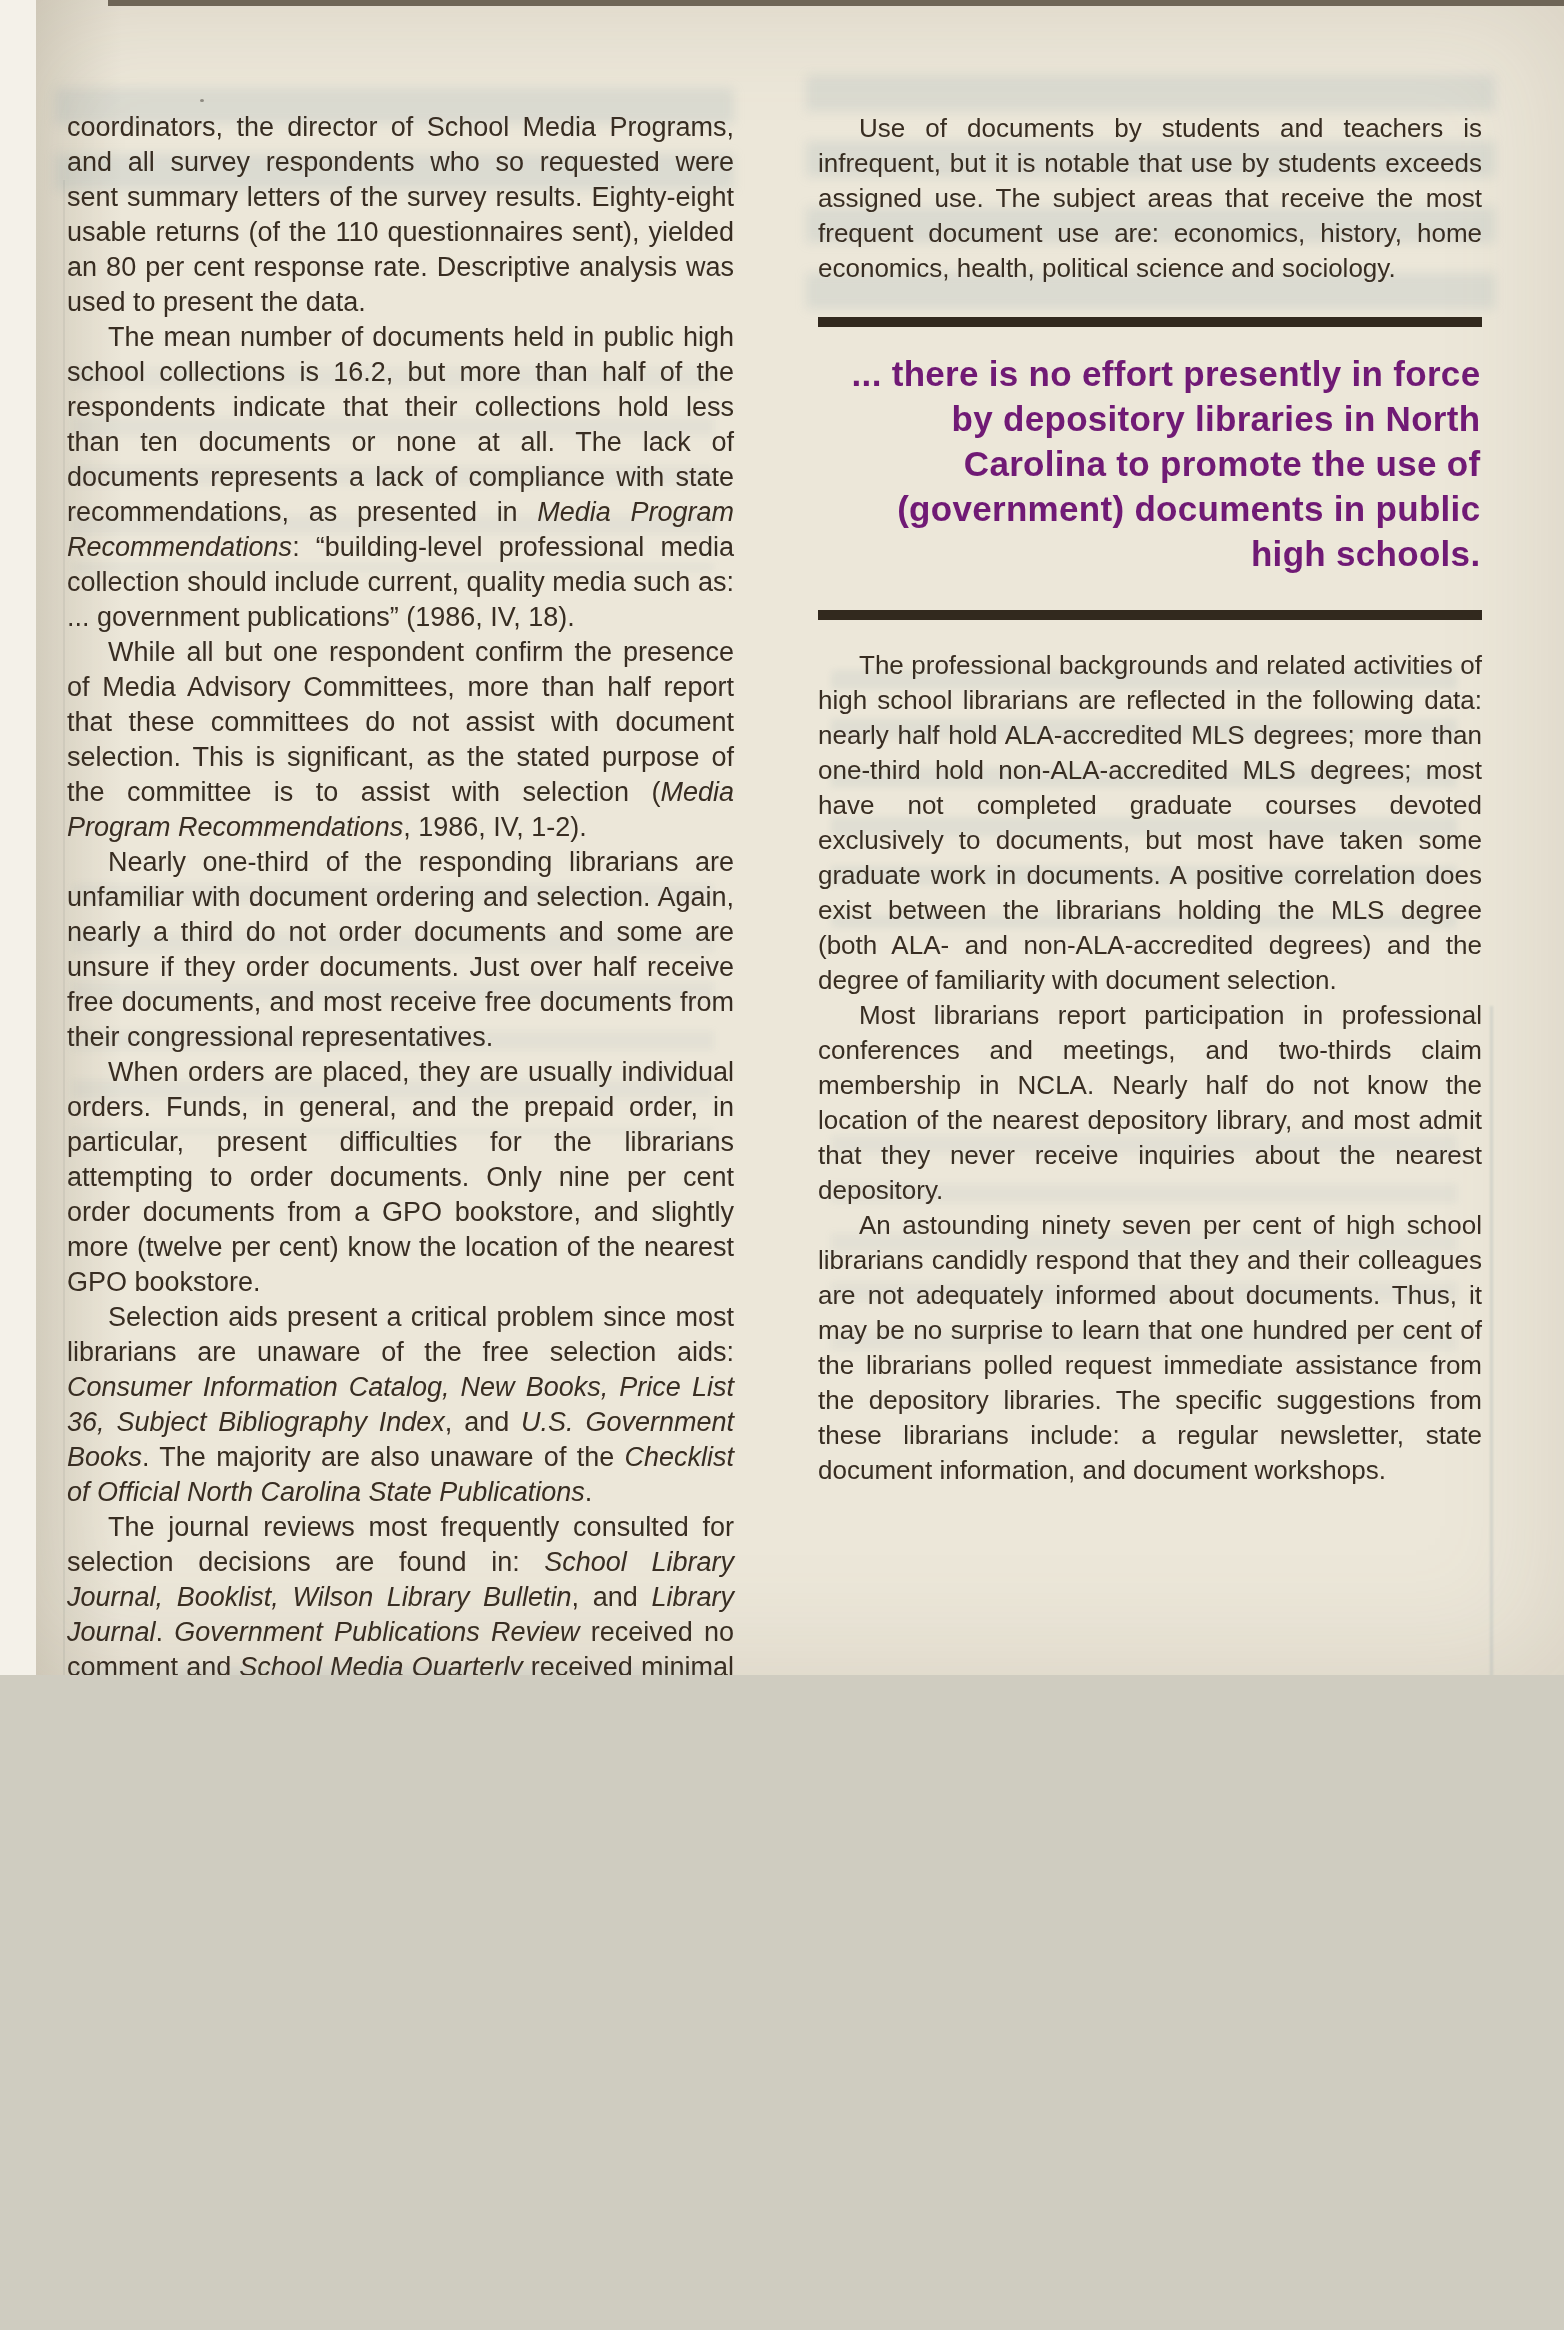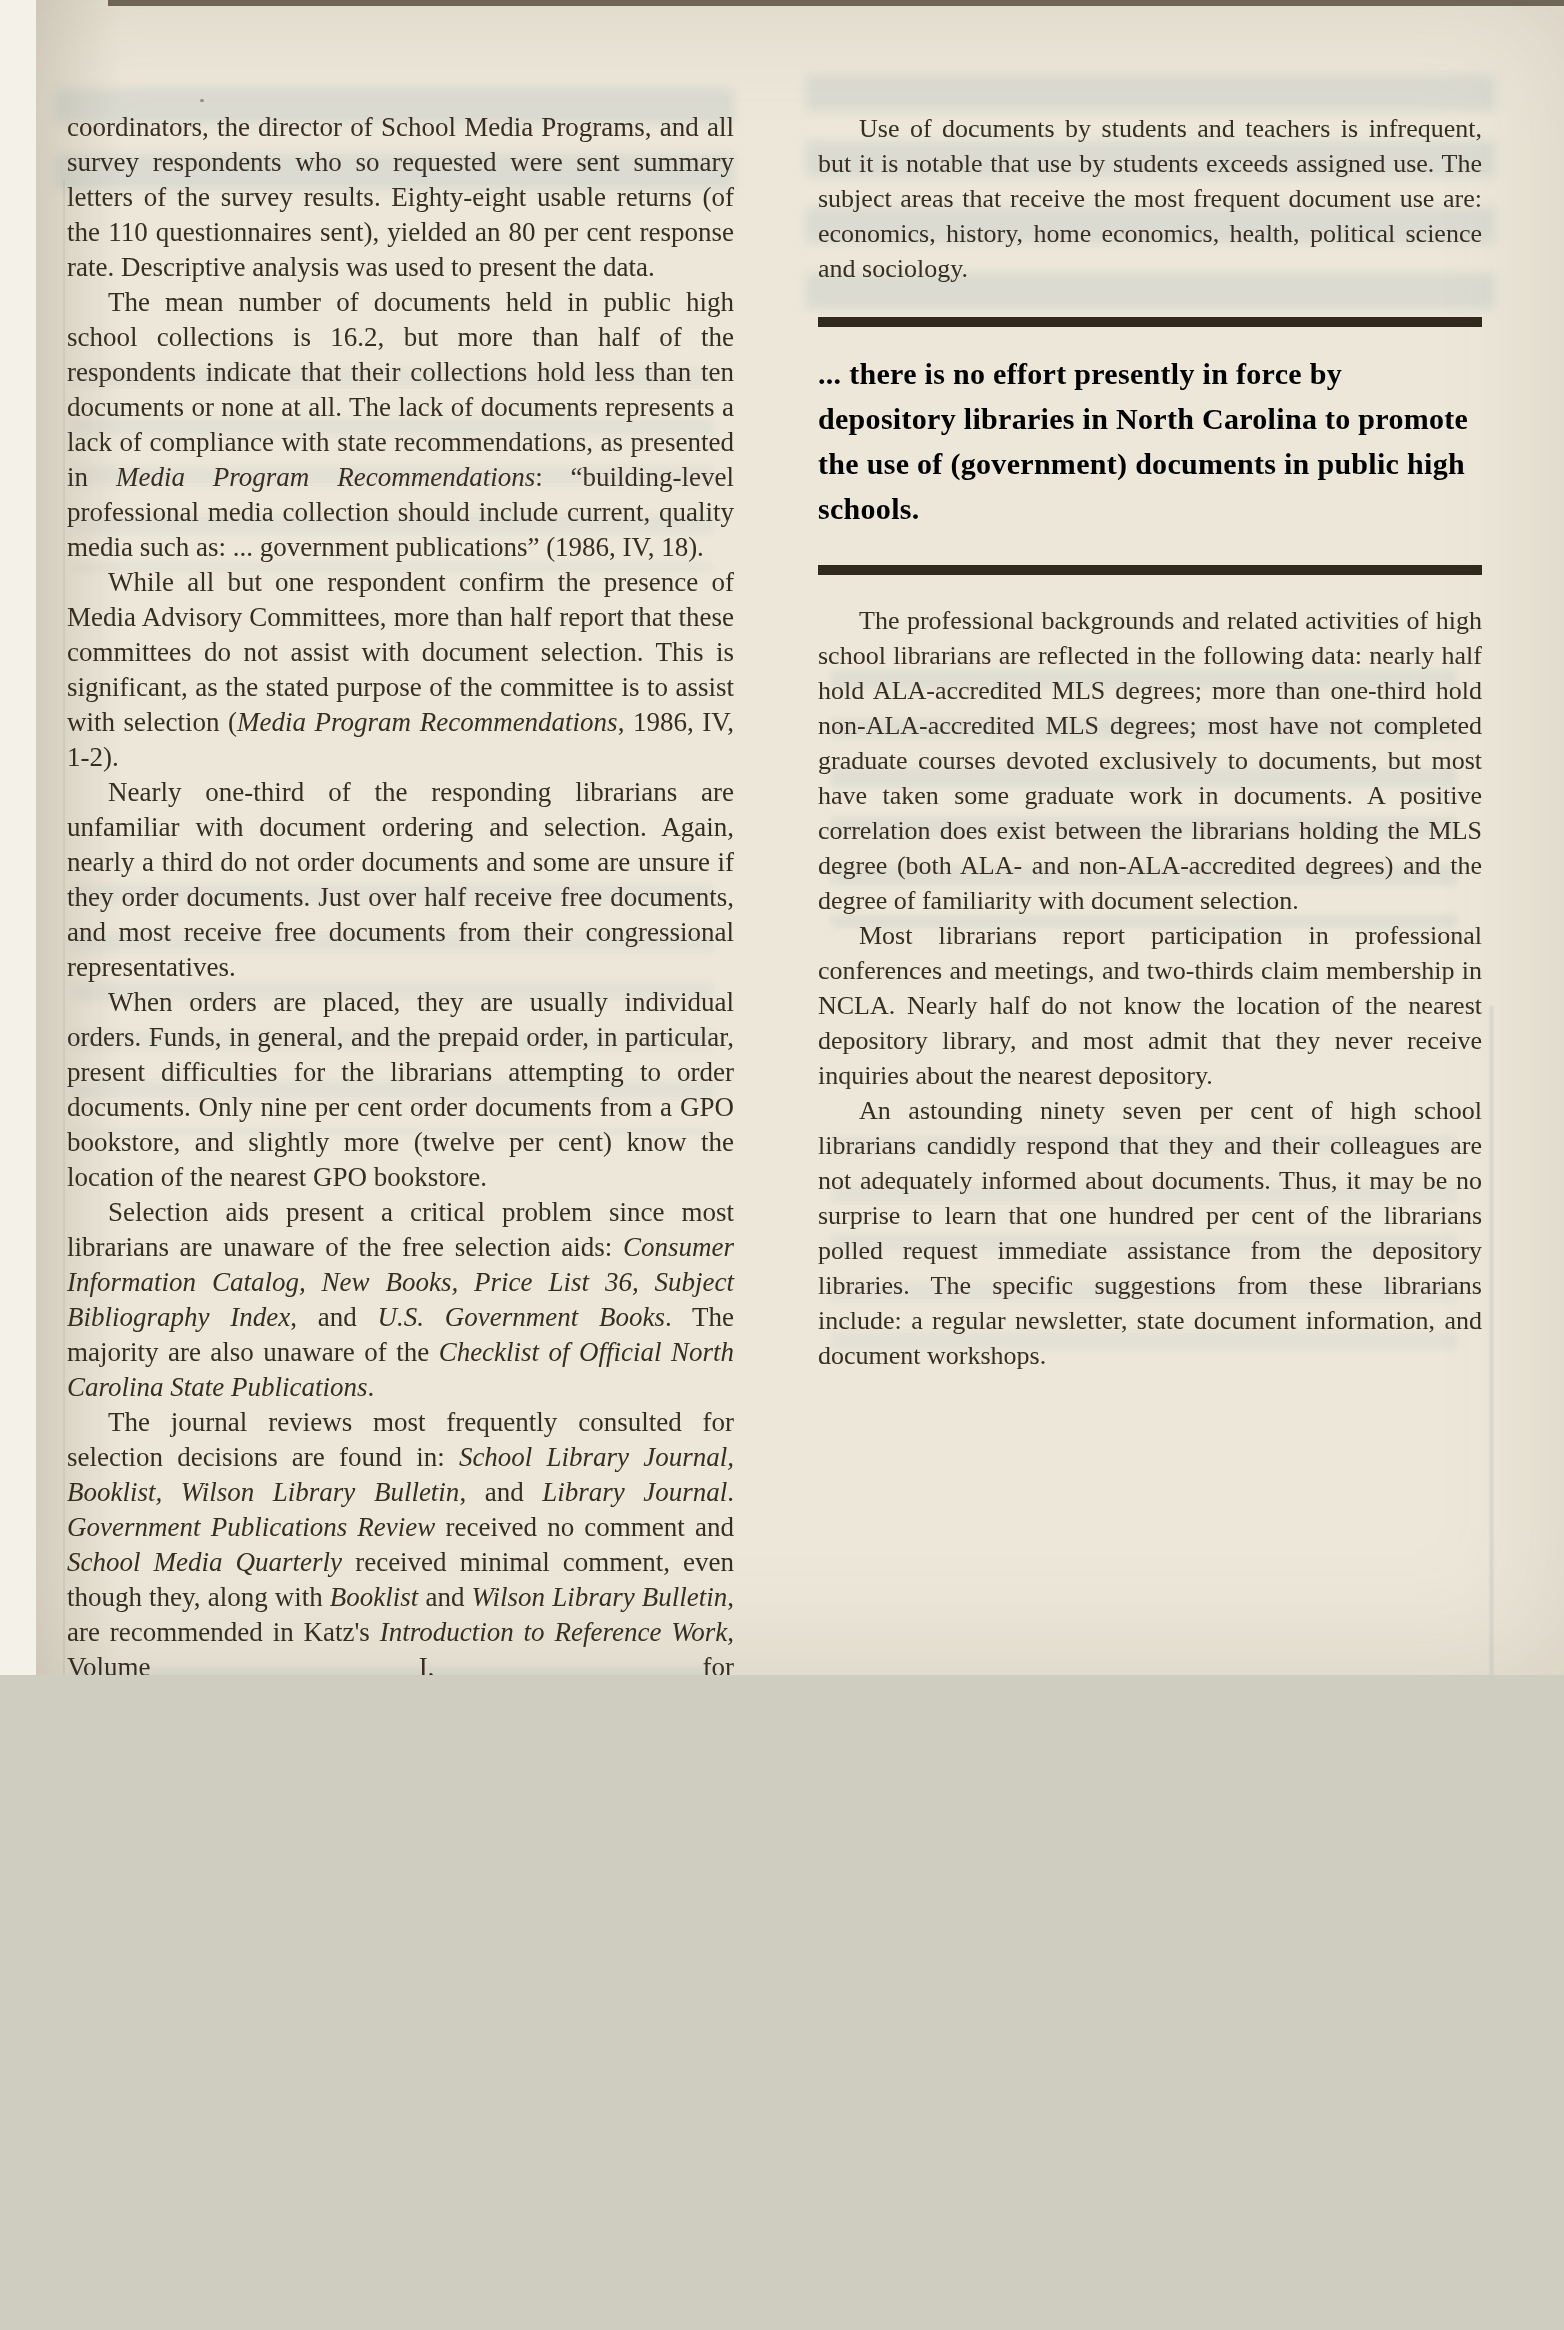--- a/index.html
+++ b/index.html
@@ -6,21 +6,21 @@
     --paper:#ece7d9;
     --ink:#382d22;
     --rule:#32291e;
   }
   html,body{margin:0;padding:0;background:#cfccc0;}
   .scan{
     position:relative;
     width:1565px;height:1675px;
     background:var(--paper);
     overflow:hidden;
-    font-family:Liberation Serif, serif;
+    font-family:Liberation Sans, sans-serif;
     color:var(--ink);
     box-shadow:inset 0 0 125px rgba(120,108,86,.18);
   }
   
   .page-edge-left{position:absolute;left:0;top:0;width:36px;height:100%;
     background:#f4f1e9;}
   .edge-shade{position:absolute;left:36px;top:0;width:86px;height:100%;
     background:linear-gradient(90deg,rgba(168,160,140,.30),rgba(168,160,140,0));}
   .top-edge{position:absolute;left:108px;top:0;right:0;height:5.5px;background:#6e6557;}
   .gutter-line{position:absolute;left:63px;top:180px;width:2.3px;height:1956px;
@@ -48,22 +48,22 @@
   .body-paragraph{margin:0;}
   .body-paragraph.indent{text-indent:41px;}
   .body-paragraph.cont{text-align-last:justify;}
   .em{font-style:italic;}
   .section-heading{font-size:27px;font-weight:bold;margin:36px 0 23.5px;
     color:#2b211a;text-align:left;letter-spacing:0.2px;}
   .pull-quote-block{margin:31px 0 28px;
     border-top:10.2px solid var(--rule);
     border-bottom:10.2px solid var(--rule);
     padding:23.5px 1.6px 34px 0;}
-  .pull-quote-text{font-size:30px;line-height:45px;font-weight:bold;
-    text-align:left;color:#000000;letter-spacing:0.3px;}
+  .pull-quote-text{font-size:35px;line-height:45px;font-weight:bold;
+    text-align:right;color:#701a75;letter-spacing:0.3px;}
 
   .footer{position:absolute;left:818px;top:2182px;width:664px;
     text-align:right;font-size:29px;color:#312619;letter-spacing:0.4px;}
 </style>
 </head>
 <body>
 
 <div class="scan">
 
   <div class="page-edge-left"></div>

